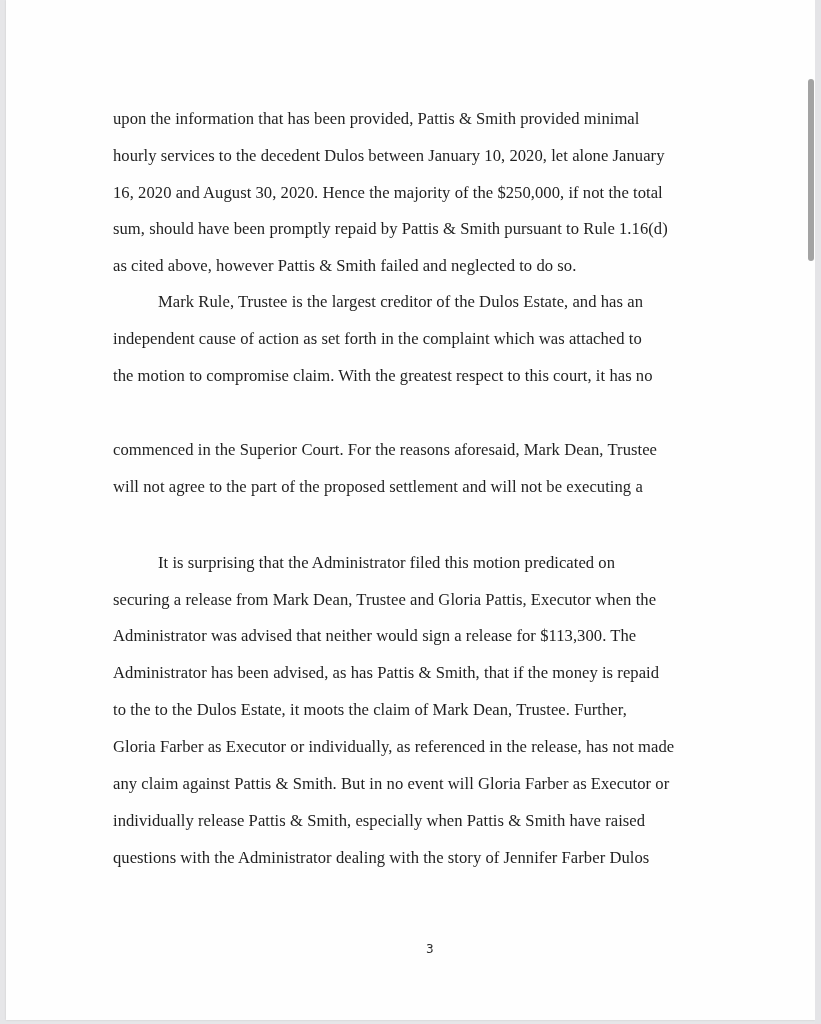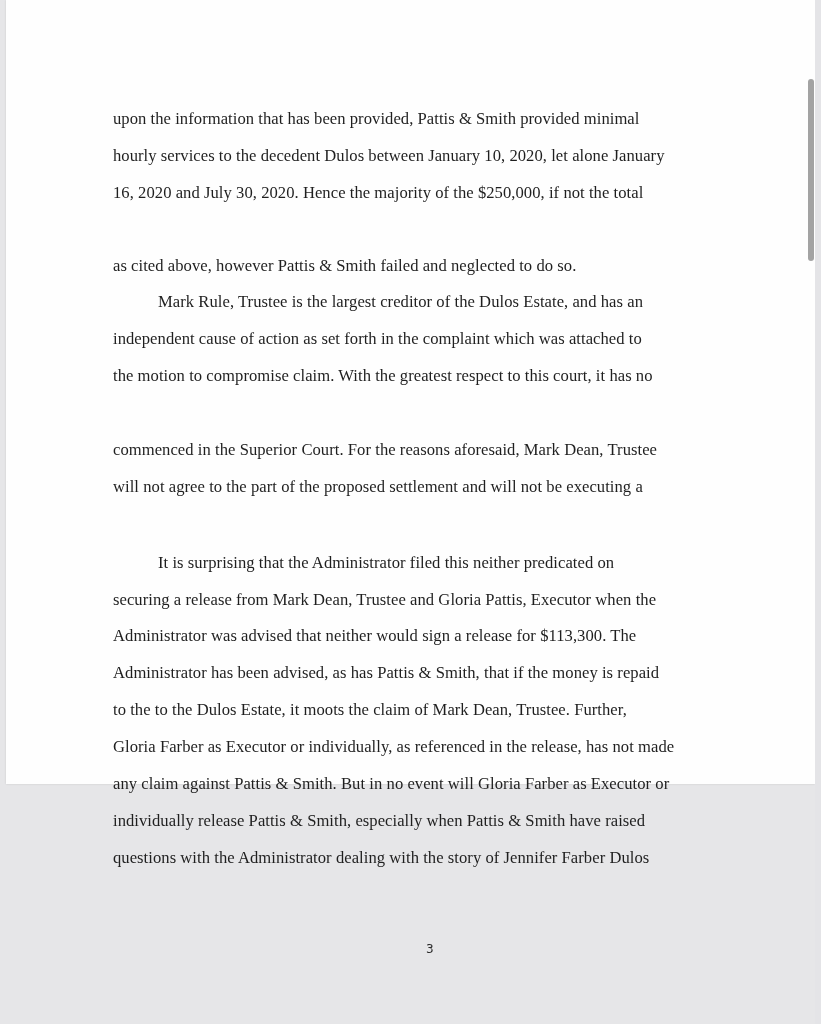--- a/index.html
+++ b/index.html
@@ -14,21 +14,21 @@
       position: relative;
       width: 821px;
       height: 1024px;
       background: #e6e6e8;
     }
     .page {
       position: absolute;
       left: 6px;
       top: 0;
       width: 809px;
-      height: 784px;
+      height: 1020px;
       background: #fefefe;
       box-shadow: 0 0 2px rgba(0,0,0,0.12);
     }
     .text-line {
       position: absolute;
       left: 107px;
       margin: 0;
       white-space: nowrap;
       font-family: "Liberation Serif", "DejaVu Serif", serif;
       font-size: 16.6px;
@@ -64,30 +64,31 @@
     }
   </style>
 </head>
 <body>
 
 <div class="viewer">
   <div class="page">
 
     <p class="text-line" style="top:109px">upon the information that has been provided, Pattis &amp; Smith provided minimal</p>
     <p class="text-line" style="top:146px">hourly services to the decedent Dulos between January 10, 2020, let alone January</p>
-    <p class="text-line" style="top:183px">16, 2020 and July 30, 2020.  Hence the majority of the $250,000, if not the total</p>
+    <p class="text-line" style="top:183px">16, 2020 and August 30, 2020.  Hence the majority of the $250,000, if not the total</p>
+    <p class="text-line" style="top:219px">sum, should have been promptly repaid by Pattis &amp; Smith pursuant to Rule 1.16(d)</p>
     <p class="text-line" style="top:256px">as cited above, however Pattis &amp; Smith failed and neglected to do so.</p>
 
     <p class="text-line indent" style="top:292px">Mark Rule, Trustee is the largest creditor of the Dulos Estate, and has an</p>
     <p class="text-line" style="top:366px">the motion to compromise claim.  With the greatest respect to this court, it has no</p>
     <p class="text-line" style="top:329px">independent cause of action as set forth in the complaint which was attached to</p>
     <p class="text-line" style="top:440px">commenced in the Superior Court.  For the reasons aforesaid, Mark Dean, Trustee</p>
     <p class="text-line" style="top:477px">will not agree to the part of the proposed settlement and will not be executing a</p>
 
-    <p class="text-line indent" style="top:553px">It is surprising that the Administrator filed this neither predicated on</p>
+    <p class="text-line indent" style="top:553px">It is surprising that the Administrator filed this motion predicated on</p>
     <p class="text-line" style="top:590px">securing a release from Mark Dean, Trustee and Gloria Pattis, Executor when the</p>
     <p class="text-line" style="top:626px">Administrator was advised that neither would sign a release for $113,300.  The</p>
     <p class="text-line" style="top:663px">Administrator has been advised, as has Pattis &amp; Smith, that if the money is repaid</p>
     <p class="text-line" style="top:700px">to the to the Dulos Estate, it moots the claim of Mark Dean, Trustee.  Further,</p>
     <p class="text-line" style="top:737px">Gloria Farber as Executor or individually, as referenced in the release, has not made</p>
     <p class="text-line" style="top:774px">any claim against Pattis &amp; Smith.  But in no event will Gloria Farber as Executor or</p>
     <p class="text-line" style="top:811px">individually release Pattis &amp; Smith, especially when Pattis &amp; Smith have raised</p>
     <p class="text-line" style="top:848px">questions with the Administrator dealing with the story of Jennifer Farber Dulos</p>
 
     <span class="page-number">3</span>

